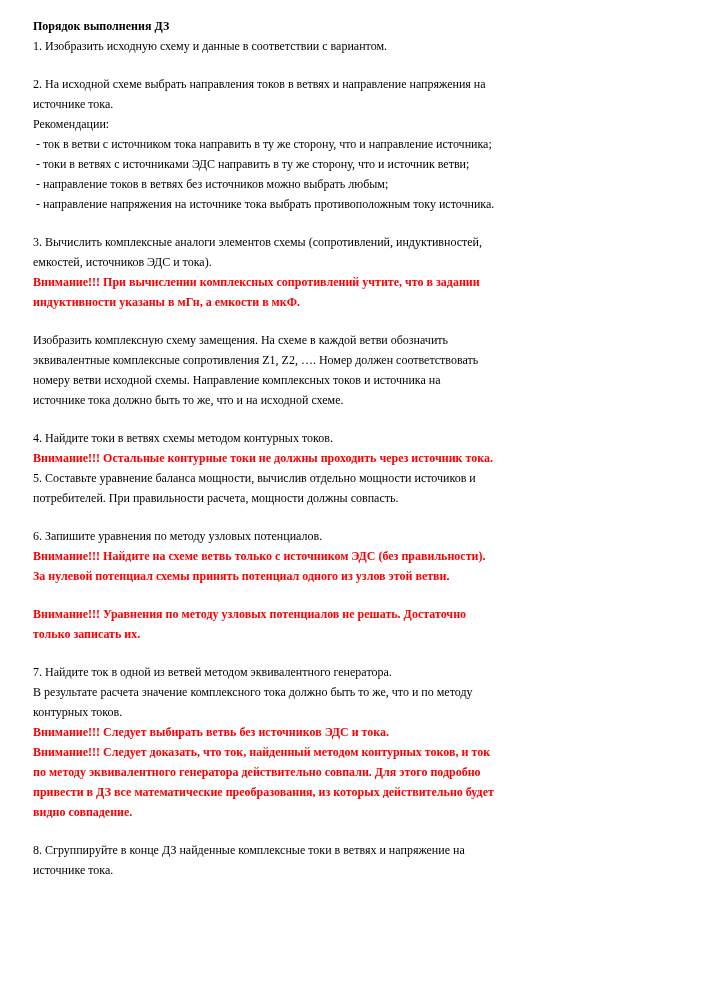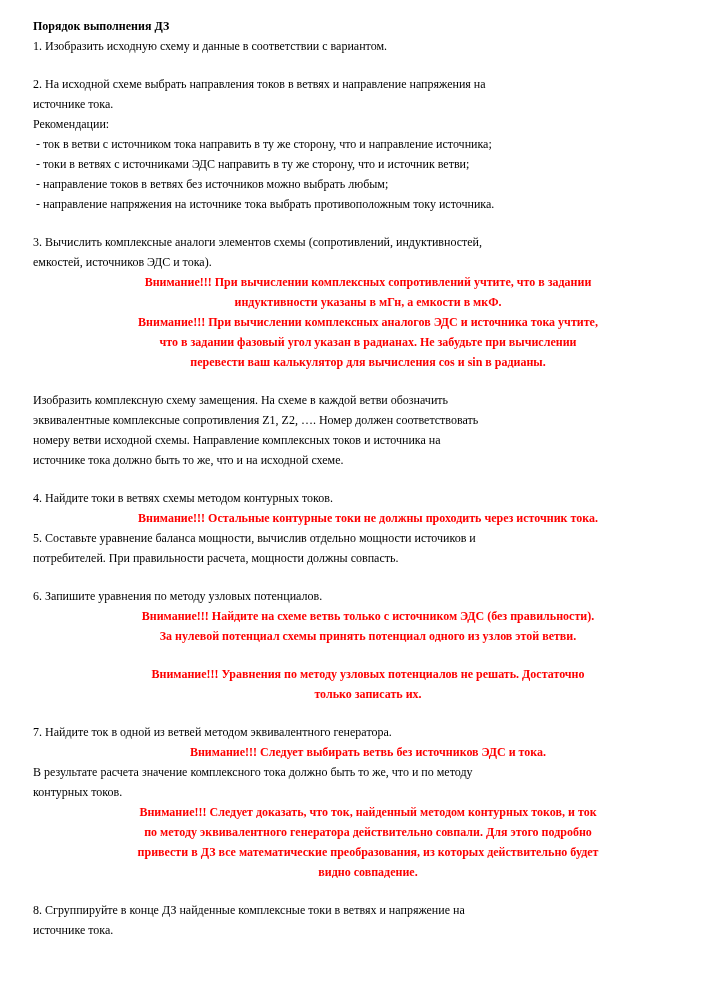--- a/index.html
+++ b/index.html
@@ -24,21 +24,20 @@
     line-height: 20px;
     color: var(--text-color, #000000);
     font-weight: normal;
   }
   .para.title {
     font-weight: bold;
   }
   .para.warning {
     color: var(--warning-color, #ff0000);
     font-weight: bold;
-    text-align: center;
   }
   .spacer {
     height: 18px;
   }
 </style>
 </head>
 <body>
 
 <div class="doc">
   <div class="para title">Порядок выполнения ДЗ</div>
@@ -50,45 +49,42 @@
       <div class="para">Рекомендации:
  - ток в ветви с источником тока направить в ту же сторону, что и направление источника;
  - токи в ветвях с источниками ЭДС направить в ту же сторону, что и источник ветви;
  - направление токов в ветвях без источников можно выбрать любым;
  - направление напряжения на источнике тока выбрать противоположным току источника.</div>
       <div class="spacer"></div>
       <div class="para">3. Вычислить комплексные аналоги элементов схемы (сопротивлений, индуктивностей,
 емкостей, источников ЭДС и тока).</div>
       <div class="para warning">Внимание!!! При вычислении комплексных сопротивлений учтите, что в задании
 индуктивности указаны в мГн, а емкости в мкФ.</div>
-      <div class="para warning">Внимание!!! При вычислении комплексных аналогов ЭДС и источника тока учтите,
-что в задании фазовый угол указан в радианах. Не забудьте при вычислении
-перевести ваш калькулятор для вычисления cos и sin в радианы.</div>
       <div class="spacer"></div>
       <div class="para">Изобразить комплексную схему замещения. На схеме в каждой ветви обозначить
 эквивалентные комплексные сопротивления Z1, Z2, …. Номер должен соответствовать
 номеру ветви исходной схемы. Направление комплексных токов и источника на
 источнике тока должно быть то же, что и на исходной схеме.</div>
       <div class="spacer"></div>
       <div class="para">4. Найдите токи в ветвях схемы методом контурных токов.</div>
       <div class="para warning">Внимание!!! Остальные контурные токи не должны проходить через источник тока.</div>
       <div class="para">5. Составьте уравнение баланса мощности, вычислив отдельно мощности источиков и
 потребителей. При правильности расчета, мощности должны совпасть.</div>
       <div class="spacer"></div>
       <div class="para">6. Запишите уравнения по методу узловых потенциалов.</div>
       <div class="para warning">Внимание!!! Найдите на схеме ветвь только с источником ЭДС (без правильности).
 За нулевой потенциал схемы принять потенциал одного из узлов этой ветви.</div>
       <div class="spacer"></div>
       <div class="para warning">Внимание!!! Уравнения по методу узловых потенциалов не решать. Достаточно
 только записать их.</div>
       <div class="spacer"></div>
       <div class="para">7. Найдите ток в одной из ветвей методом эквивалентного генератора.</div>
-      <div class="para warning">Внимание!!! Следует выбирать ветвь без источников ЭДС и тока.</div>
       <div class="para">В результате расчета значение комплексного тока должно быть то же, что и по методу
 контурных токов.</div>
+      <div class="para warning">Внимание!!! Следует выбирать ветвь без источников ЭДС и тока.</div>
       <div class="para warning">Внимание!!! Следует доказать, что ток, найденный методом контурных токов, и ток
 по методу эквивалентного генератора действительно совпали. Для этого подробно
 привести в ДЗ все математические преобразования, из которых действительно будет
 видно совпадение.</div>
       <div class="spacer"></div>
       <div class="para">8. Сгруппируйте в конце ДЗ найденные комплексные токи в ветвях и напряжение на
 источнике тока.</div>
     </div>
 </div>
 

